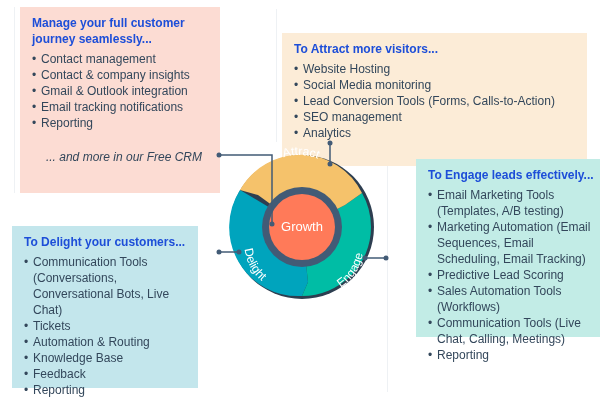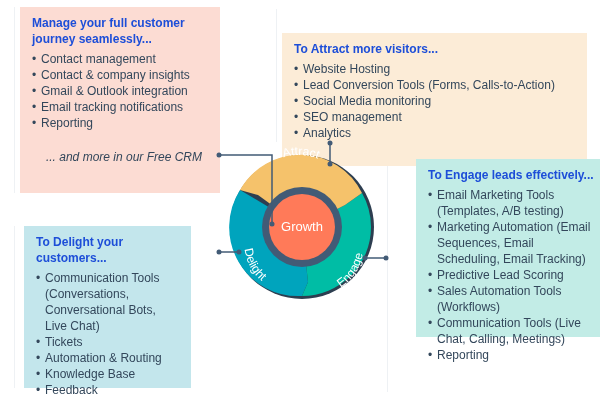--- a/index.html
+++ b/index.html
@@ -7,21 +7,21 @@
          font-family: "Liberation Sans", "DejaVu Sans", sans-serif; color: #33475b; }
   .vline { position: absolute; width: 1px; background: #eef1f4; }
   .box { position: absolute; box-sizing: border-box; padding: 8px 10px 6px 12px; font-size: 12px; line-height: 16px; }
   .box h3 { margin: 0 0 4px 0; font-size: 12px; font-weight: bold; line-height: 16px; color: #1d4ed8; }
   .box ul { list-style: none; margin: 0; padding: 0; }
   .box li { position: relative; padding-left: 9px; }
   .box li::before { content: "•"; position: absolute; left: 0; top: 0; }
   .box .more { font-style: italic; text-align: right; padding-right: 8px; margin-top: 18px; }
   #crm { left: 20px; top: 7px; width: 200px; height: 186px; background: #fcdcd3; }
   #attract { left: 282px; top: 9px; width: 305px; height: 133px; background: #fcecd7; margin-top: 24px; }
-  #delight { left: 24px; top: 226px; width: 167px; height: 162px; background: #c3e6ec; }
+  #delight { left: 12px; top: 226px; width: 186px; height: 162px; background: #c3e6ec; }
   #engage { left: 416px; top: 159px; width: 193px; height: 178px; background: #c2ece6; }
   svg#wheel { position: absolute; left: 0; top: 0; }
 </style>
 </head>
 <body>
 
 <div class="vline" style="left:14px; top:7px; height:186px;"></div>
 <div class="vline" style="left:276px; top:9px; height:133px;"></div>
 <div class="vline" style="left:14px; top:226px; height:162px;"></div>
 <div class="vline" style="left:387px; top:159px; height:233px;"></div>
@@ -35,22 +35,22 @@
     <li>Email tracking notifications</li>
     <li>Reporting</li>
   </ul>
   <div class="more">... and more in our Free CRM</div>
 </div>
 
 <div class="box" id="attract">
   <h3>To Attract more visitors...</h3>
   <ul>
     <li>Website Hosting</li>
+    <li>Social Media monitoring</li>
     <li>Lead Conversion Tools (Forms, Calls-to-Action)</li>
-    <li>Social Media monitoring</li>
     <li>SEO management</li>
     <li>Analytics</li>
   </ul>
 </div>
 
 <div class="box" id="delight">
   <h3>To Delight your customers...</h3>
   <ul>
     <li>Communication Tools (Conversations, Conversational Bots, Live Chat)</li>
     <li>Tickets</li>

